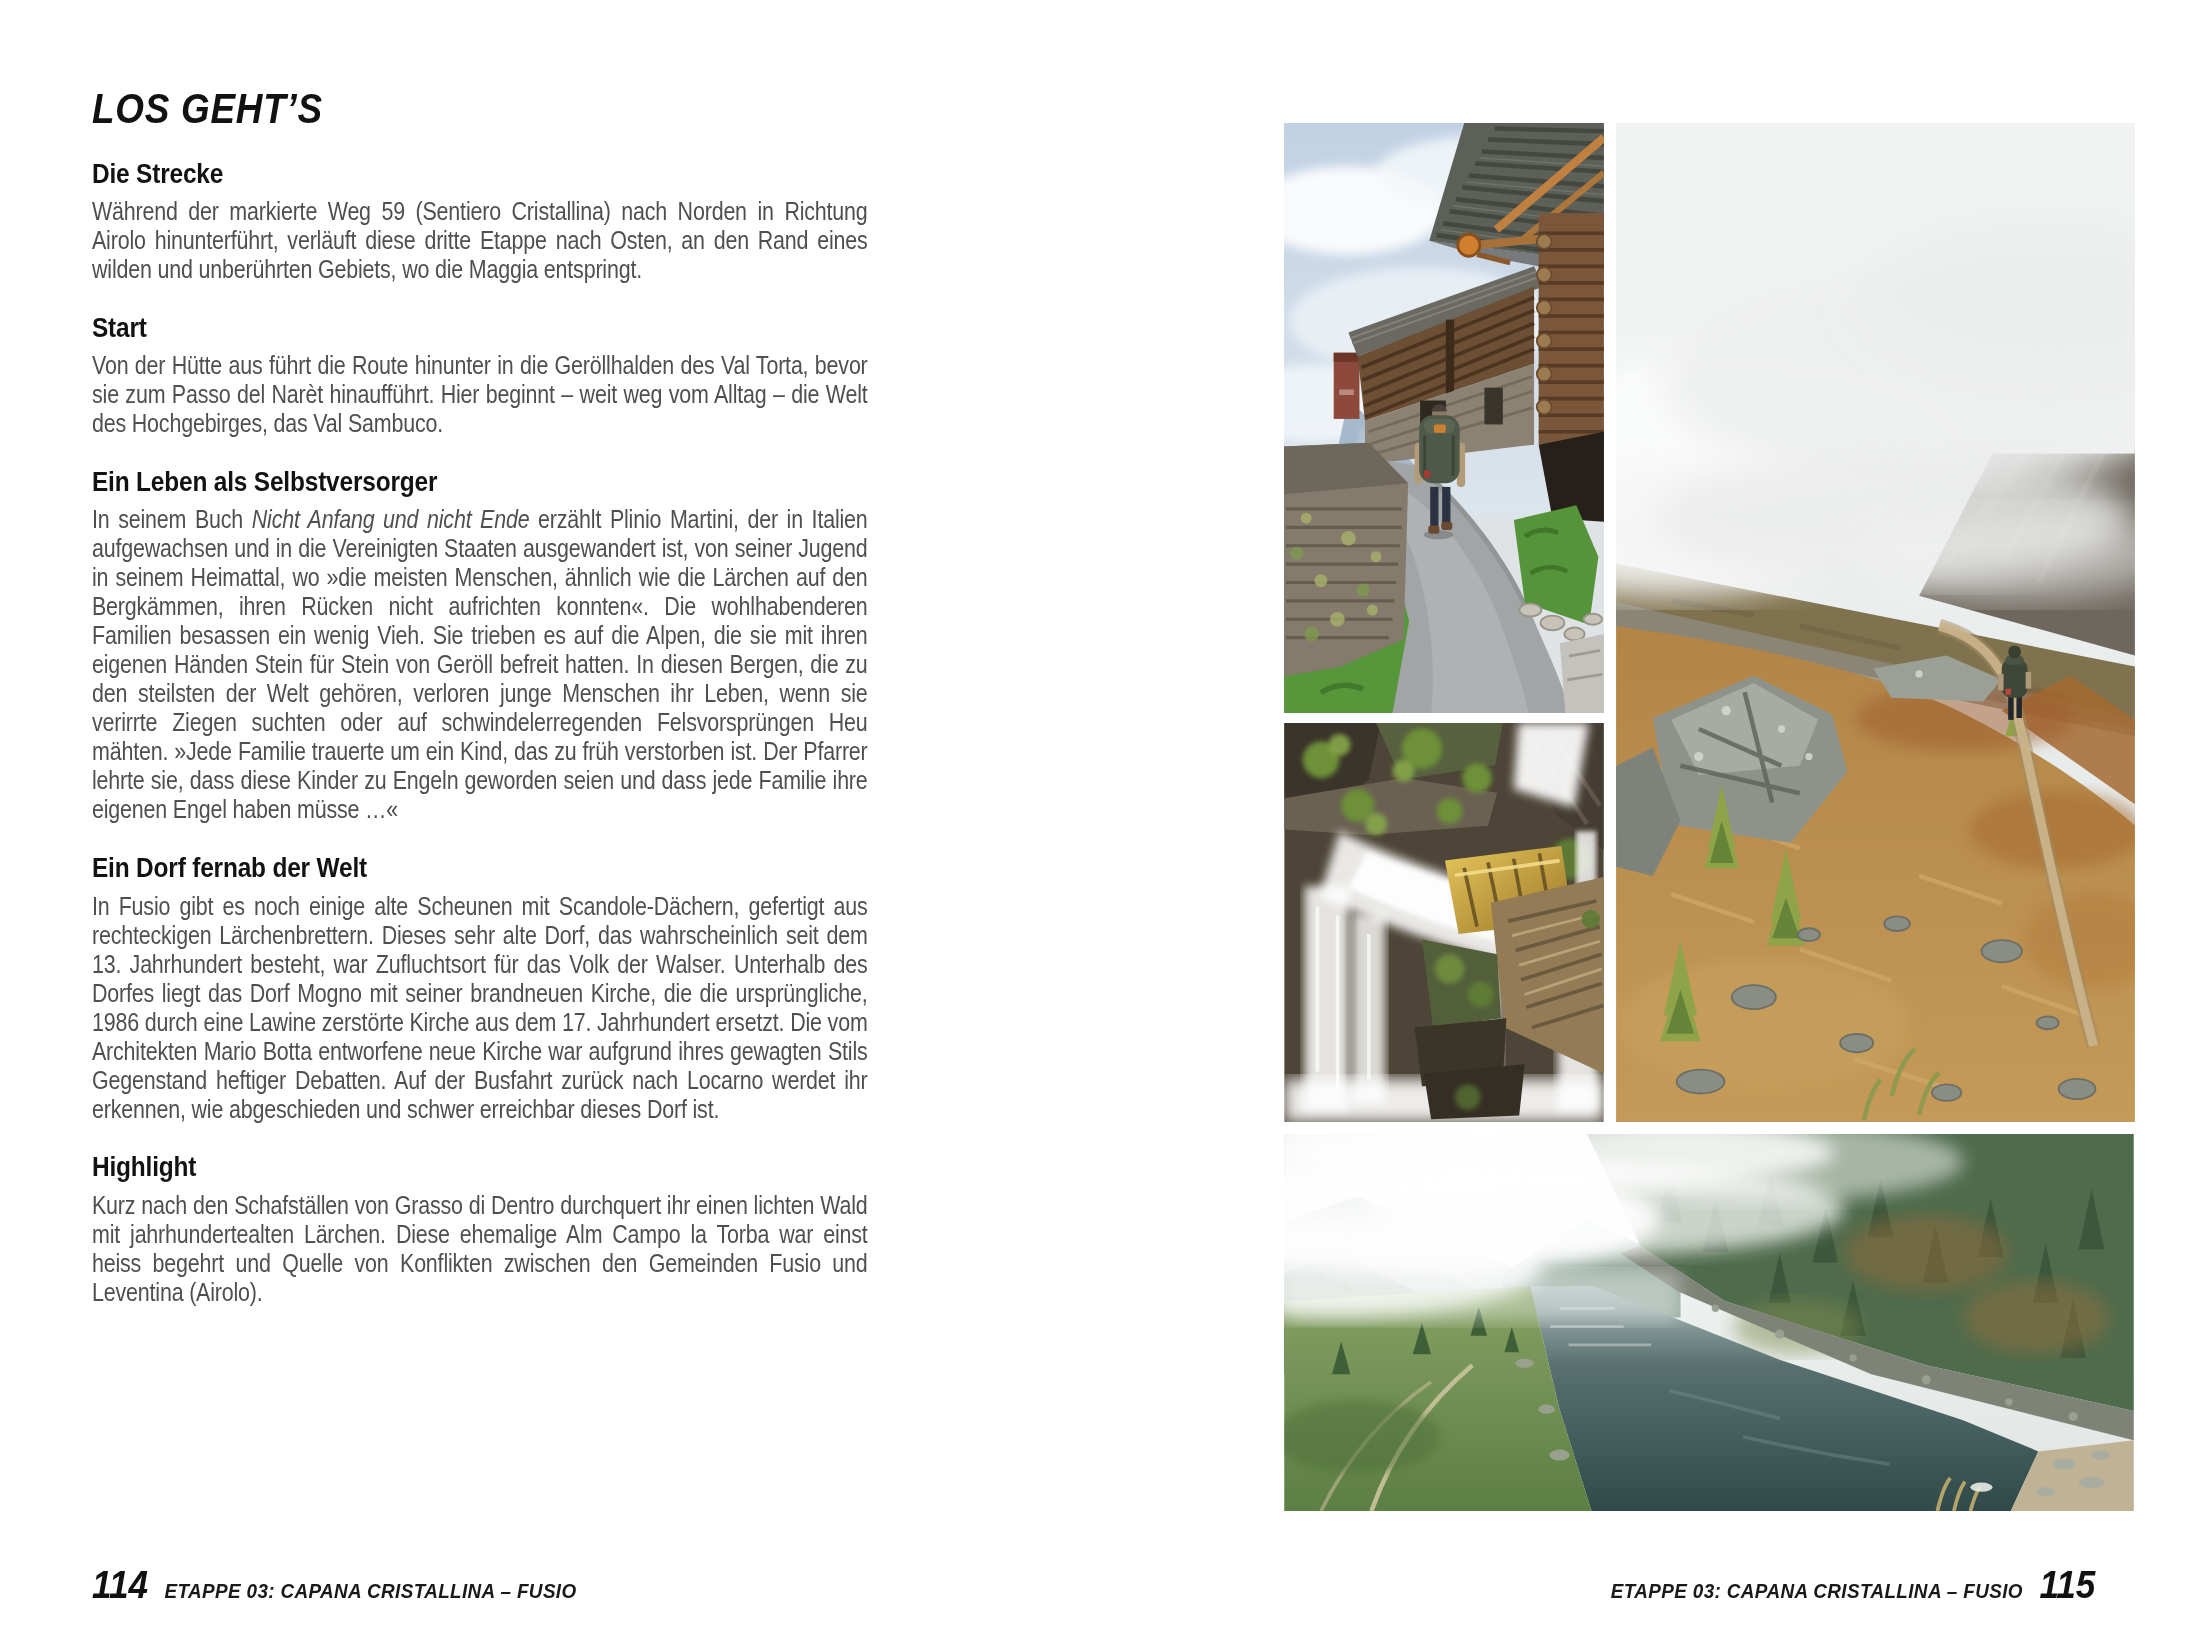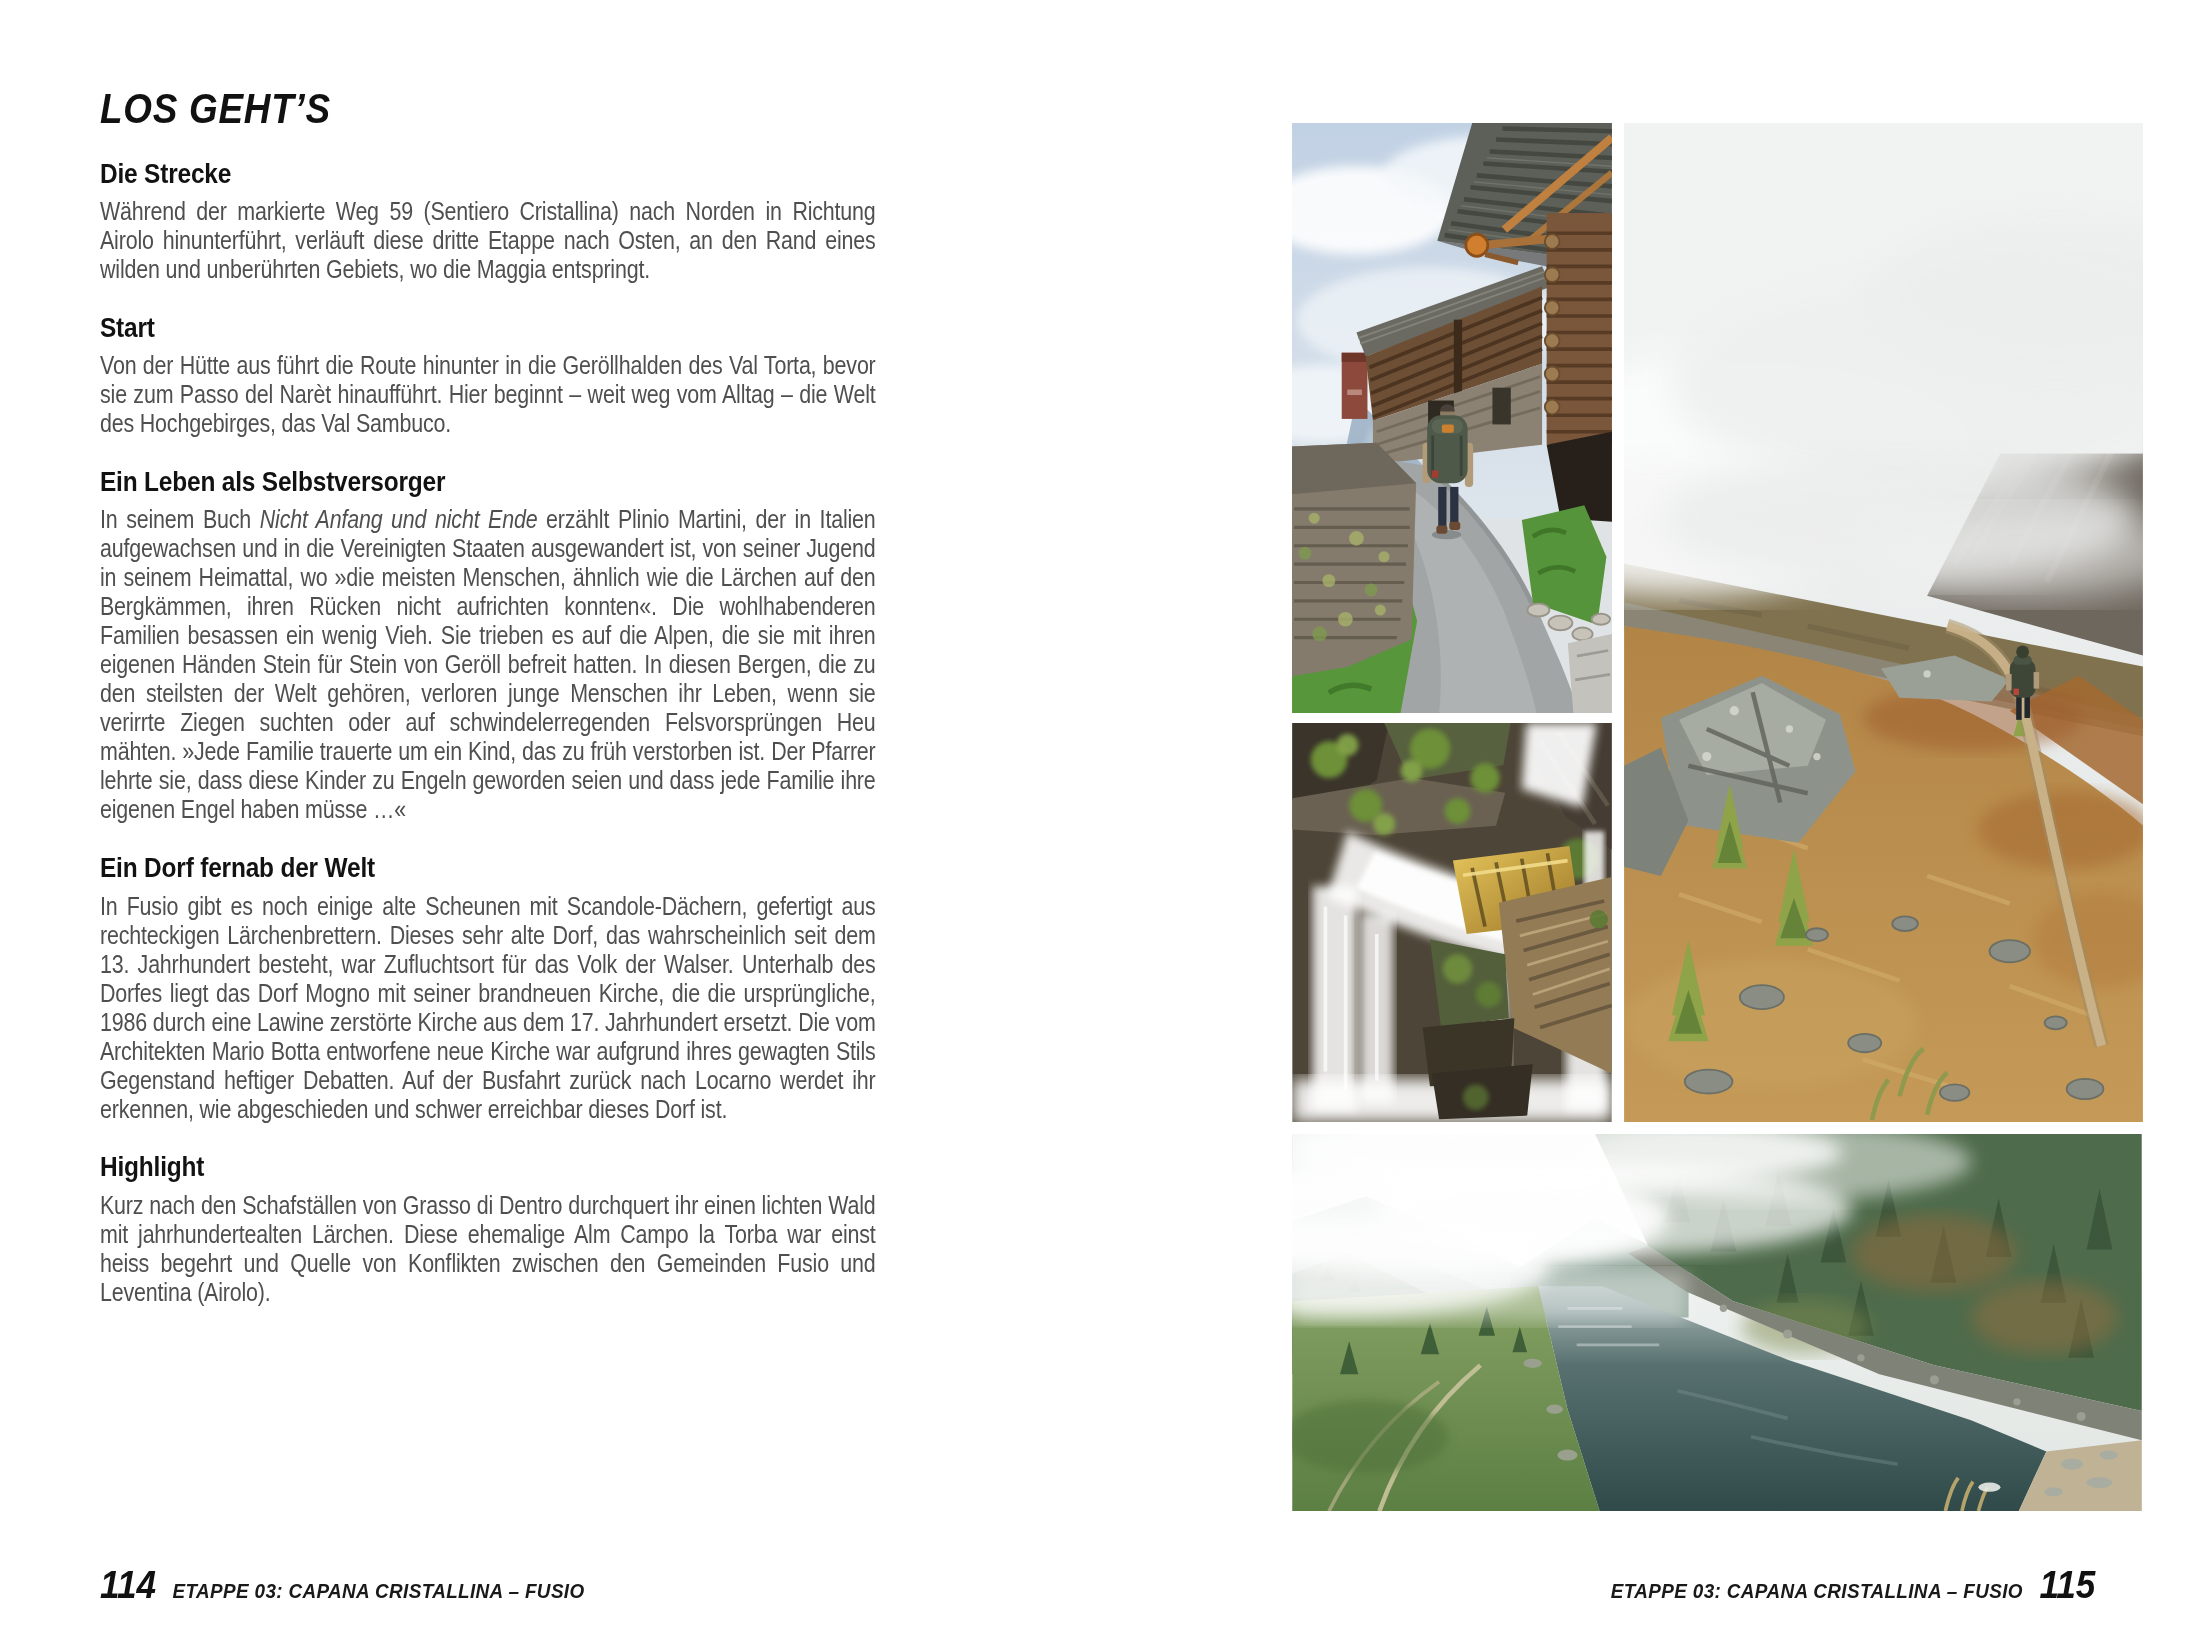--- a/index.html
+++ b/index.html
@@ -1,18 +1,18 @@
 <!DOCTYPE html>
 <html lang="de" style="font-size:14.7px"><head>
 <meta charset="utf-8">
 <style>
   html,body{margin:0;padding:0;background:#ffffff;}
   body{width:2204px;height:1653px;overflow:hidden;position:relative;
        font-family:"Liberation Sans",sans-serif;}
-  .spread{position:absolute;inset:0;background:#ffffff;margin-left:8px;}
+  .spread{position:absolute;inset:0;background:#ffffff;}
 
   
   .text-col{position:absolute;left:92px;top:87px;width:905px;
             transform:scaleX(0.857);transform-origin:0 0;}
   .book-title{font-size:43px;font-weight:800;font-style:italic;color:#111;
               letter-spacing:0.9px;margin:0 0 24px 0;line-height:1;}
   .sec h3{font-size:28.5px;font-weight:700;color:#121212;margin:27.5px 0 8.3px 0;
           letter-spacing:-0.2px;line-height:1.1;}
   .sec p{font-size:25px;line-height:29px;color:#4f4f4f;margin:0;
          text-align:justify;letter-spacing:-0.2px;hyphens:auto;}

